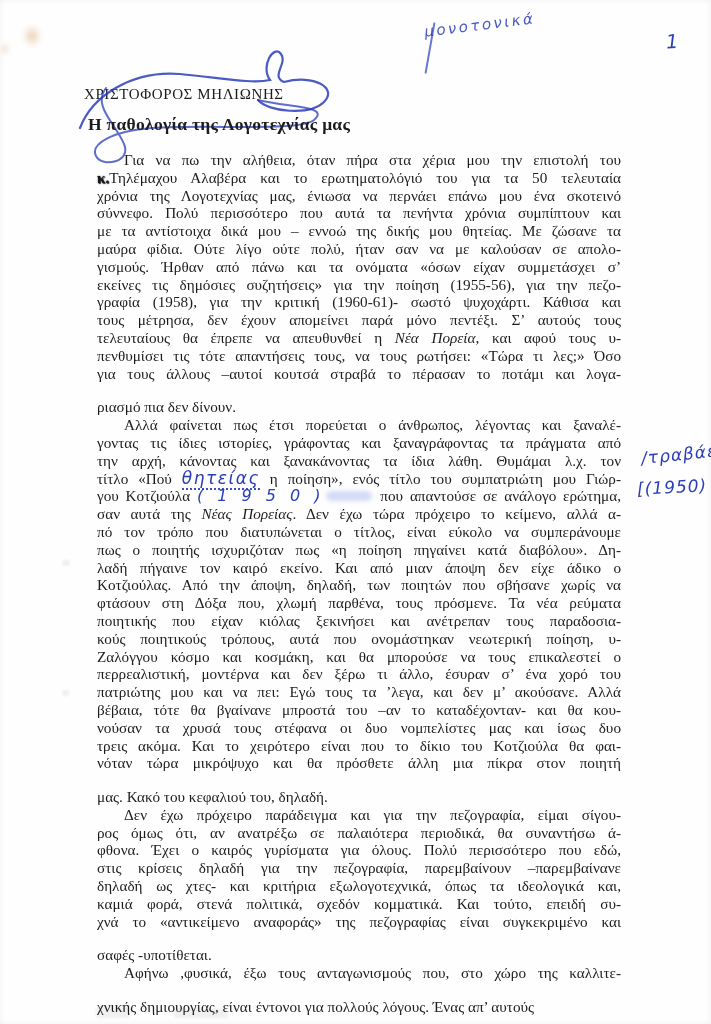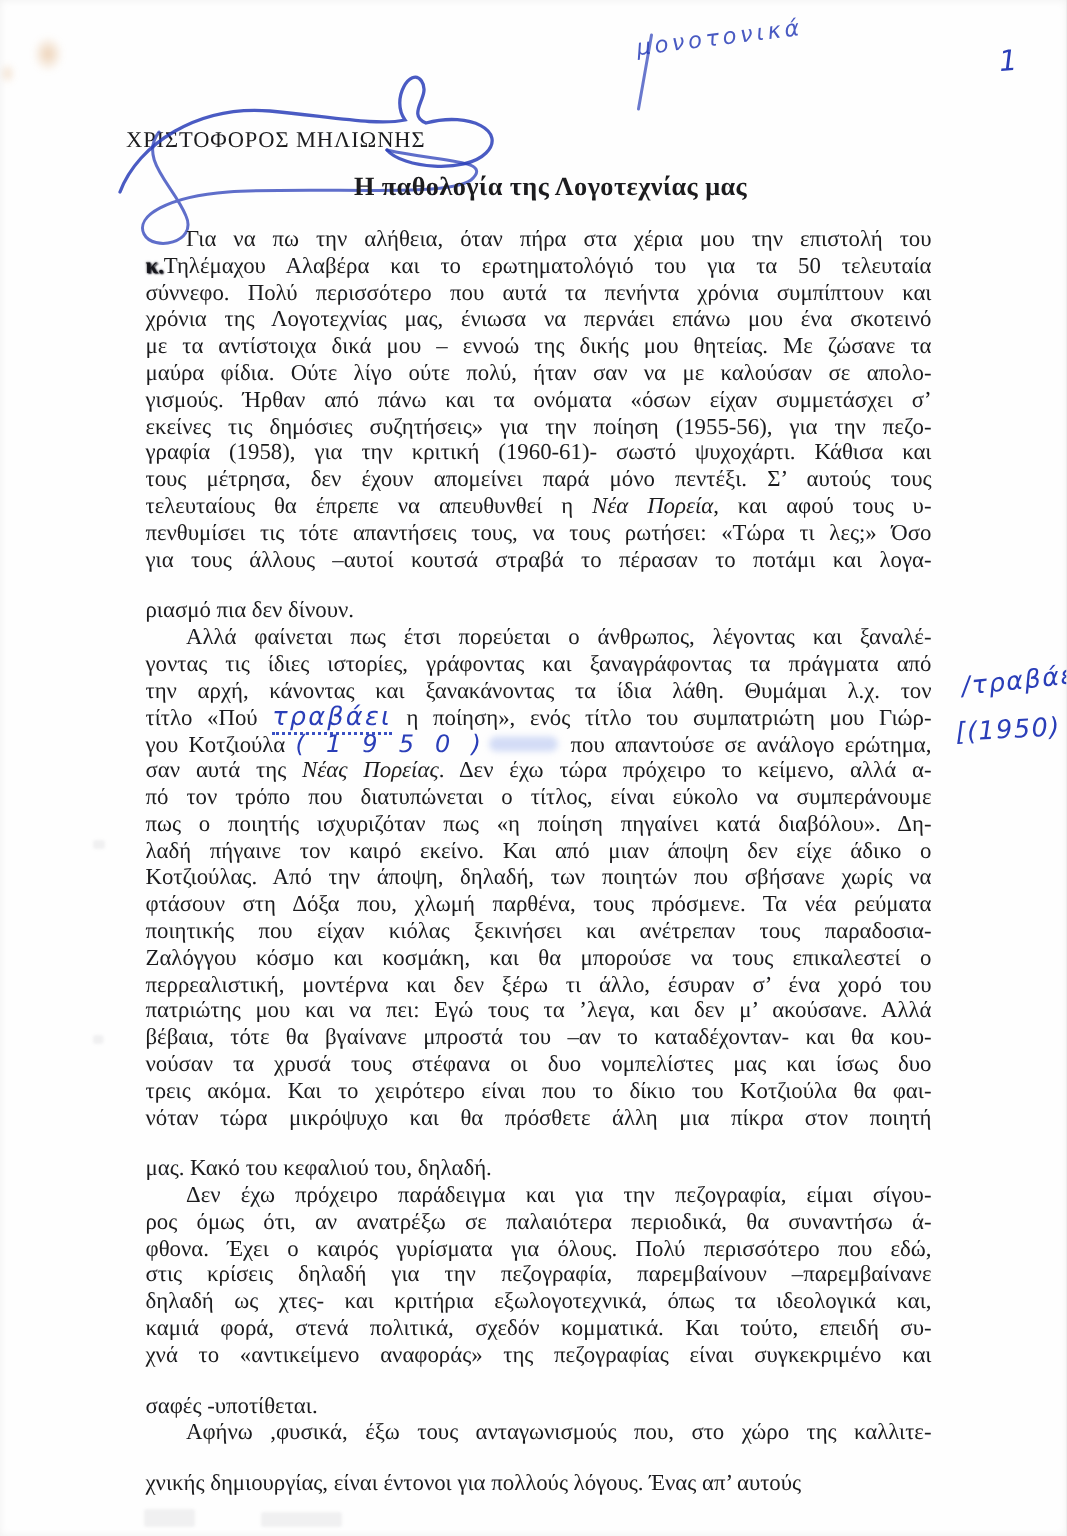--- a/index.html
+++ b/index.html
@@ -12,22 +12,22 @@
     color:#1c1c1e;
     box-shadow:inset 0 0 6px rgba(0,0,0,0.06);
   }
   
   .author{
     position:absolute;left:84px;top:86px;
     font-size:15px;letter-spacing:0.6px;
     white-space:nowrap;
   }
   .title{
-    position:absolute;left:105px;top:114px;width:524px;
-    text-align:center;font-weight:bold;font-size:17.5px;
+    position:absolute;left:88px;top:114px;width:524px;
+    text-align:left;font-weight:bold;font-size:17.5px;
     letter-spacing:0.3px;
   }
   .body-text{
     position:absolute;left:97px;top:151px;width:524px;
     font-size:15.2px;line-height:17.8px;
   }
   .line{
     text-align:justify;
     text-align-last:justify;
     height:17.8px;overflow:visible;white-space:nowrap;
@@ -118,44 +118,45 @@
     <path d="M196 64 C 230 72, 268 70, 252 84 C 236 96, 150 88, 90 92
              C 50 95, 28 108, 34 120 C 40 132, 70 126, 62 108
              C 54 88, 30 70, 44 52" stroke="#2a3eb8" stroke-width="2" stroke-linecap="round" opacity="0.75"></path>
   </svg>
 
   <div class="title">Η παθολογία της Λογοτεχνίας μας</div>
 
   <div class="body-text">
       <div class="line first"><span>Για να πω την αλήθεια, όταν πήρα στα χέρια μου την επιστολή του</span></div>
       <div class="line"><span class="k">κ.</span><span>Τηλέμαχου Αλαβέρα και το ερωτηματολόγιό του για τα 50 τελευταία</span></div>
+      <div class="line"><span>χρόνια της Λογοτεχνίας μας, ένιωσα να περνάει επάνω μου ένα σκοτεινό</span></div>
       <div class="line"><span>σύννεφο. Πολύ περισσότερο που αυτά τα πενήντα χρόνια συμπίπτουν και</span></div>
-      <div class="line"><span>χρόνια της Λογοτεχνίας μας, ένιωσα να περνάει επάνω μου ένα σκοτεινό</span></div>
       <div class="line"><span>με τα αντίστοιχα δικά μου – εννοώ της δικής μου θητείας. Με ζώσανε τα</span></div>
       <div class="line"><span>μαύρα φίδια. Ούτε λίγο ούτε πολύ, ήταν σαν να με καλούσαν σε απολο-</span></div>
       <div class="line"><span>γισμούς. Ήρθαν από πάνω και τα ονόματα «όσων είχαν συμμετάσχει σ’</span></div>
       <div class="line"><span>εκείνες τις δημόσιες συζητήσεις» για την ποίηση (1955-56), για την πεζο-</span></div>
       <div class="line"><span>γραφία (1958), για την κριτική (1960-61)- σωστό ψυχοχάρτι. Κάθισα και</span></div>
       <div class="line"><span>τους μέτρησα, δεν έχουν απομείνει παρά μόνο πεντέξι. Σ’ αυτούς τους</span></div>
       <div class="line"><span>τελευταίους θα έπρεπε να απευθυνθεί η </span><span class="i">Νέα Πορεία</span><span>, και αφού τους υ-</span></div>
       <div class="line"><span>πενθυμίσει τις τότε απαντήσεις τους, να τους ρωτήσει: «Τώρα τι λες;» Όσο</span></div>
       <div class="line"><span>για τους άλλους –αυτοί κουτσά στραβά το πέρασαν το ποτάμι και λογα-</span></div>
       <div class="line last"><span>ριασμό πια δεν δίνουν.</span></div>
       <div class="line first"><span>Αλλά φαίνεται πως έτσι πορεύεται ο άνθρωπος, λέγοντας και ξαναλέ-</span></div>
       <div class="line"><span>γοντας τις ίδιες ιστορίες, γράφοντας και ξαναγράφοντας τα πράγματα από</span></div>
       <div class="line"><span>την αρχή, κάνοντας και ξανακάνοντας τα ίδια λάθη. Θυμάμαι λ.χ. τον</span></div>
-      <div class="line"><span>τίτλο «Πού </span><span class="hwu">τραβάει</span><span> η ποίηση», ενός τίτλο του συμπατριώτη μου Γιώρ-</span></div>
+      <div class="line"><span>τίτλο «Πού </span><span class="hwu">θητείας</span><span> η ποίηση», ενός τίτλο του συμπατριώτη μου Γιώρ-</span></div>
       <div class="line"><span>γου Κοτζιούλα </span><span class="hw wide">( 1 9 5 0 )</span><span class="smudge"></span><span> που απαντούσε σε ανάλογο ερώτημα,</span></div>
       <div class="line"><span>σαν αυτά της </span><span class="i">Νέας Πορείας</span><span>. Δεν έχω τώρα πρόχειρο το κείμενο, αλλά α-</span></div>
       <div class="line"><span>πό τον τρόπο που διατυπώνεται ο τίτλος, είναι εύκολο να συμπεράνουμε</span></div>
       <div class="line"><span>πως ο ποιητής ισχυριζόταν πως «η ποίηση πηγαίνει κατά διαβόλου». Δη-</span></div>
       <div class="line"><span>λαδή πήγαινε τον καιρό εκείνο. Και από μιαν άποψη δεν είχε άδικο ο</span></div>
       <div class="line"><span>Κοτζιούλας. Από την άποψη, δηλαδή, των ποιητών που σβήσανε χωρίς να</span></div>
       <div class="line"><span>φτάσουν στη Δόξα που, χλωμή παρθένα, τους πρόσμενε. Τα νέα ρεύματα</span></div>
       <div class="line"><span>ποιητικής που είχαν κιόλας ξεκινήσει και ανέτρεπαν τους παραδοσια-</span></div>
+      <div class="line"><span>κούς ποιητικούς τρόπους, αυτά που ονομάστηκαν νεωτερική ποίηση, υ-</span></div>
       <div class="line"><span>Ζαλόγγου κόσμο και κοσμάκη, και θα μπορούσε να τους επικαλεστεί ο</span></div>
       <div class="line"><span>περρεαλιστική, μοντέρνα και δεν ξέρω τι άλλο, έσυραν σ’ ένα χορό του</span></div>
       <div class="line"><span>πατριώτης μου και να πει: Εγώ τους τα ’λεγα, και δεν μ’ ακούσανε. Αλλά</span></div>
       <div class="line"><span>βέβαια, τότε θα βγαίνανε μπροστά του –αν το καταδέχονταν- και θα κου-</span></div>
       <div class="line"><span>νούσαν τα χρυσά τους στέφανα οι δυο νομπελίστες μας και ίσως δυο</span></div>
       <div class="line"><span>τρεις ακόμα. Και το χειρότερο είναι που το δίκιο του Κοτζιούλα θα φαι-</span></div>
       <div class="line"><span>νόταν τώρα μικρόψυχο και θα πρόσθετε άλλη μια πίκρα στον ποιητή</span></div>
       <div class="line last"><span>μας. Κακό του κεφαλιού του, δηλαδή.</span></div>
       <div class="line first"><span>Δεν έχω πρόχειρο παράδειγμα και για την πεζογραφία, είμαι σίγου-</span></div>
       <div class="line"><span>ρος όμως ότι, αν ανατρέξω σε παλαιότερα περιοδικά, θα συναντήσω ά-</span></div>

